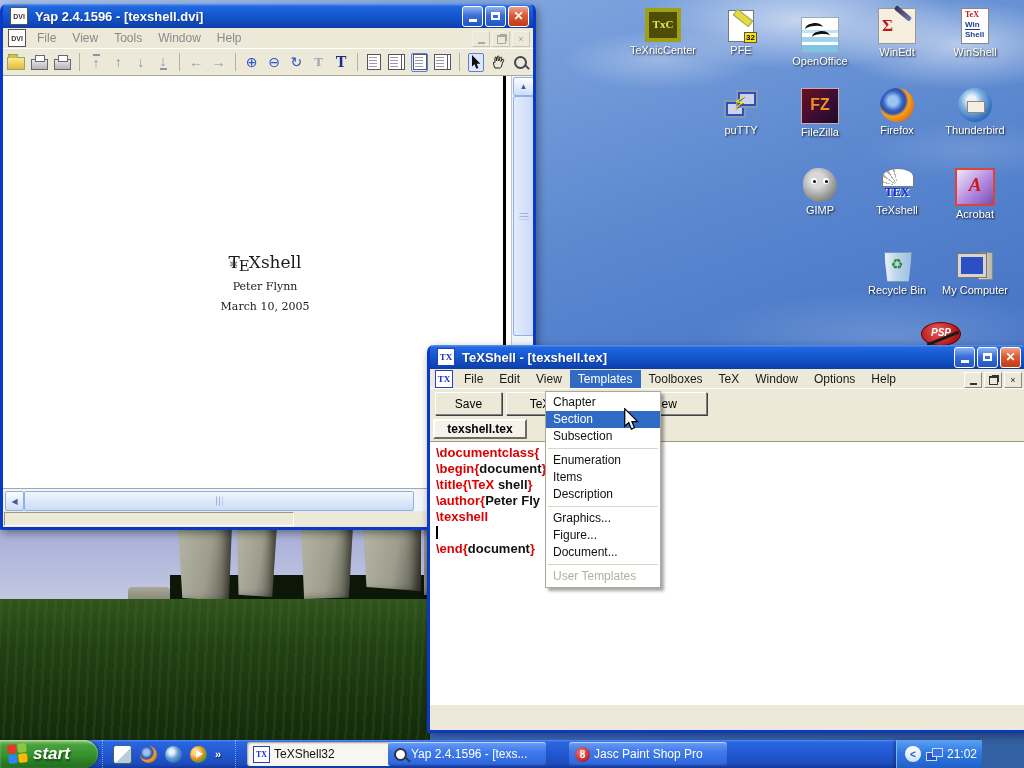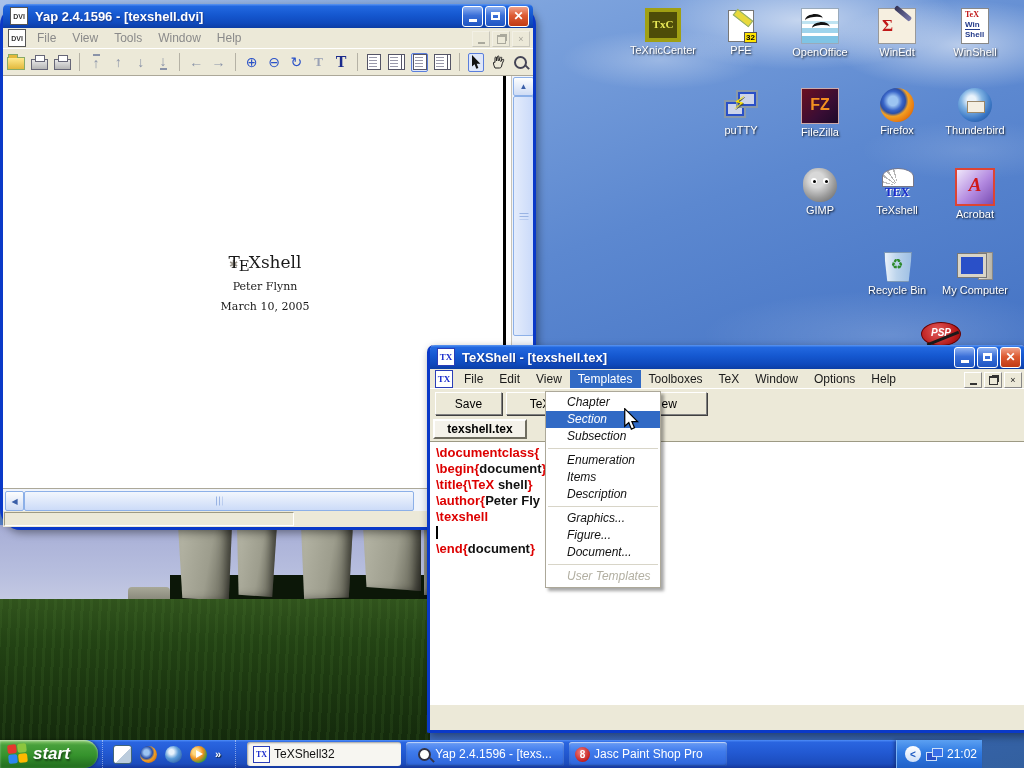--- a/index.html
+++ b/index.html
@@ -109,21 +109,21 @@
   .dviicon{background:#fff;border:1px solid #555;color:#333;font:bold 7px "Liberation Sans",sans-serif;
      display:flex;align-items:center;justify-content:center;}
   .mdibtns{position:absolute;right:3px;top:3px;display:flex;gap:2px;}
   .mdib{width:16px;height:14px;background:#ece9d8;border:1px solid;border-color:#fff #888 #888 #fff;
      display:flex;align-items:center;justify-content:center;font-size:9px;color:#222;}
   .mdib .mingl2{width:7px;height:2px;background:#333;margin-top:7px;}
   .mdib .restgl{width:7px;height:6px;border:1px solid #333;border-top-width:2px;box-shadow:2px -2px 0 -1px #333;}
   .mdibtns.ghost{opacity:.35;}
 
   
-  #yap{left:0;top:4px;width:530px;height:523px;border-radius:21px;}
+  #yap{left:0;top:4px;width:530px;height:523px;}
   .ytoolbar{display:flex;align-items:center;height:26px;background:#ece9d8;padding:0 4px;gap:6px;
      border-top:1px solid #fff;}
   .tsep{width:1px;height:18px;background:#b5b2a5;margin:0 2px;}
   .tico{width:19px;height:19px;display:flex;align-items:center;justify-content:center;font-size:14px;color:#8a93a8;position:relative;box-sizing:border-box;}
   .tico.pressed{border:1px solid #5a7edc;background:#dfe7f8;border-radius:2px;}
   .ticofolder{width:16px;height:11px;background:linear-gradient(180deg,#ffe98c,#e2b93c);border:1px solid #8a6;position:relative;margin-top:3px;}
   .ticofolder:before{content:"";position:absolute;left:0;top:-4px;width:8px;height:3px;background:#e2b93c;border:1px solid #8a6;border-bottom:none;}
   .ticoprint{width:15px;height:9px;background:linear-gradient(#e8e8e8,#b5b5b5);border:1px solid #667;position:relative;margin-top:5px;}
   .ticoprint:before{content:"";position:absolute;left:3px;top:-5px;width:8px;height:5px;background:#fff;border:1px solid #667;}
   .arr{font-weight:bold;color:#8a93a8;font-size:14px;line-height:1;}
@@ -185,21 +185,21 @@
   .xstatus{display:flex;height:18px;background:#ece9d8;font-size:11px;}
   .xstatus .p1{width:88px;}
   .xstatus .p2{flex:1;}
   .grip{width:14px;position:relative;}
   .grip:after{content:"";position:absolute;right:1px;bottom:1px;width:11px;height:11px;
      background:linear-gradient(135deg,transparent 0 50%,#fff 50% 58%,#9d9a84 58% 66%,transparent 66% 75%,#fff 75% 83%,#9d9a84 83% 91%,transparent 91%);}
 
   
   #dropdown{position:absolute;left:545px;top:391px;width:114px;background:#fff;border:1px solid #aca899;
      box-shadow:3px 3px 3px rgba(0,0,0,.35);z-index:40;padding:2px 0;font-size:12px;}
-  .ditem{height:17px;line-height:17px;padding-left:21px;color:#111;white-space:nowrap;font-style:italic;}
+  .ditem{height:17px;line-height:17px;padding-left:7px;color:#111;white-space:nowrap;}
   .ditem.hl{background:#316ac5;color:#fff;}
   .ditem.dis{color:#b2afa2;}
   .dsep{height:1px;background:#d8d5c8;margin:3px 2px;}
 
   
   .taskbar{position:absolute;left:0;top:740px;width:982px;height:28px;z-index:50;
      background:linear-gradient(180deg,#4f8df8 0%,#2a65e0 8%,#2259d2 45%,#1c4cbd 85%,#15379c 100%);}
   .startbtn{position:absolute;left:0;top:0;width:98px;height:28px;border-radius:0 14px 14px 0;
      background:linear-gradient(180deg,#8bca6e 0%,#48a03c 18%,#35922c 55%,#257321 90%);
      box-shadow:inset 0 1px 2px rgba(255,255,255,.5),1px 0 3px rgba(0,0,0,.4);
@@ -269,21 +269,21 @@
           <span class="at">TxC</span>
         </div>
         <div class="dlabel">TeXnicCenter</div>
       </div>
       <div class="dicon" style="left: 705px; top: 8px;">
         <div class="art art-pfe">
           <span class="at">32</span>
         </div>
         <div class="dlabel">PFE</div>
       </div>
-      <div class="dicon" style="left: 784px; top: 8px;">
+      <div class="dicon" style="left: 784px; top: 17px;">
         <div class="art art-openoffice"></div>
         <div class="dlabel">OpenOffice</div>
       </div>
       <div class="dicon" style="left: 861px; top: 8px;">
         <div class="art art-winedt">
           <span class="at">Σ</span>
         </div>
         <div class="dlabel">WinEdt</div>
       </div>
       <div class="dicon" style="left: 939px; top: 8px;">
@@ -547,21 +547,21 @@
       <span class="ql ql-firefox"></span>
       <span class="ql ql-thunderbird"></span>
       <span class="ql ql-wmp"></span>
       <span class="qlmore">»</span>
     </div>
     <div class="tasks" id="tasks">
         <div class="task active" style="left: 247px; width: 154px;">
           <span class="ticon ticon-texshell">TX</span>
           <span class="tlabel">TeXShell32</span>
         </div>
-        <div class="task" style="left: 406px; width: 158px; justify-content: center;">
+        <div class="task" style="left: 388px; width: 158px;">
           <span class="ticon ticon-yap"></span>
           <span class="tlabel">Yap 2.4.1596 - [texs...</span>
         </div>
         <div class="task" style="left: 569px; width: 158px;">
           <span class="ticon ticon-psp">8</span>
           <span class="tlabel">Jasc Paint Shop Pro</span>
         </div>
       </div>
     <div class="tray">
       <span class="traychev">&lt;</span>

